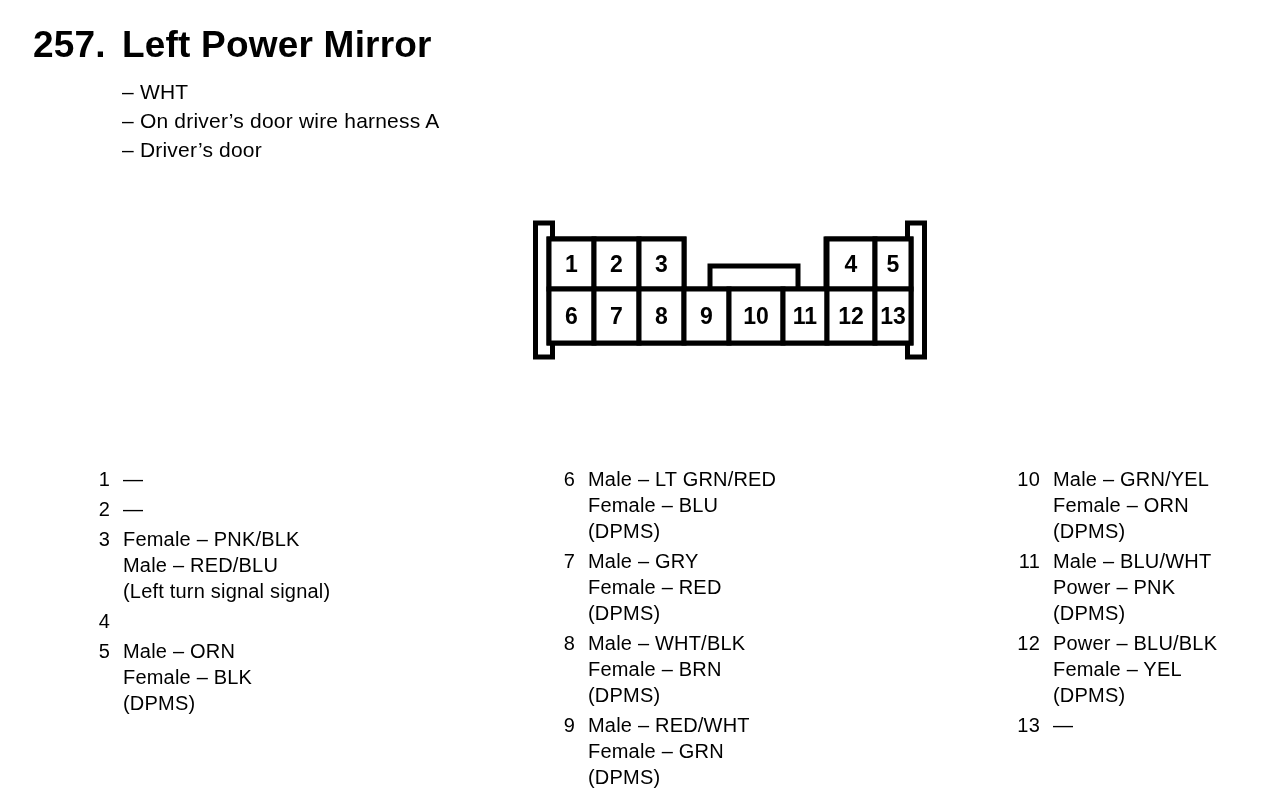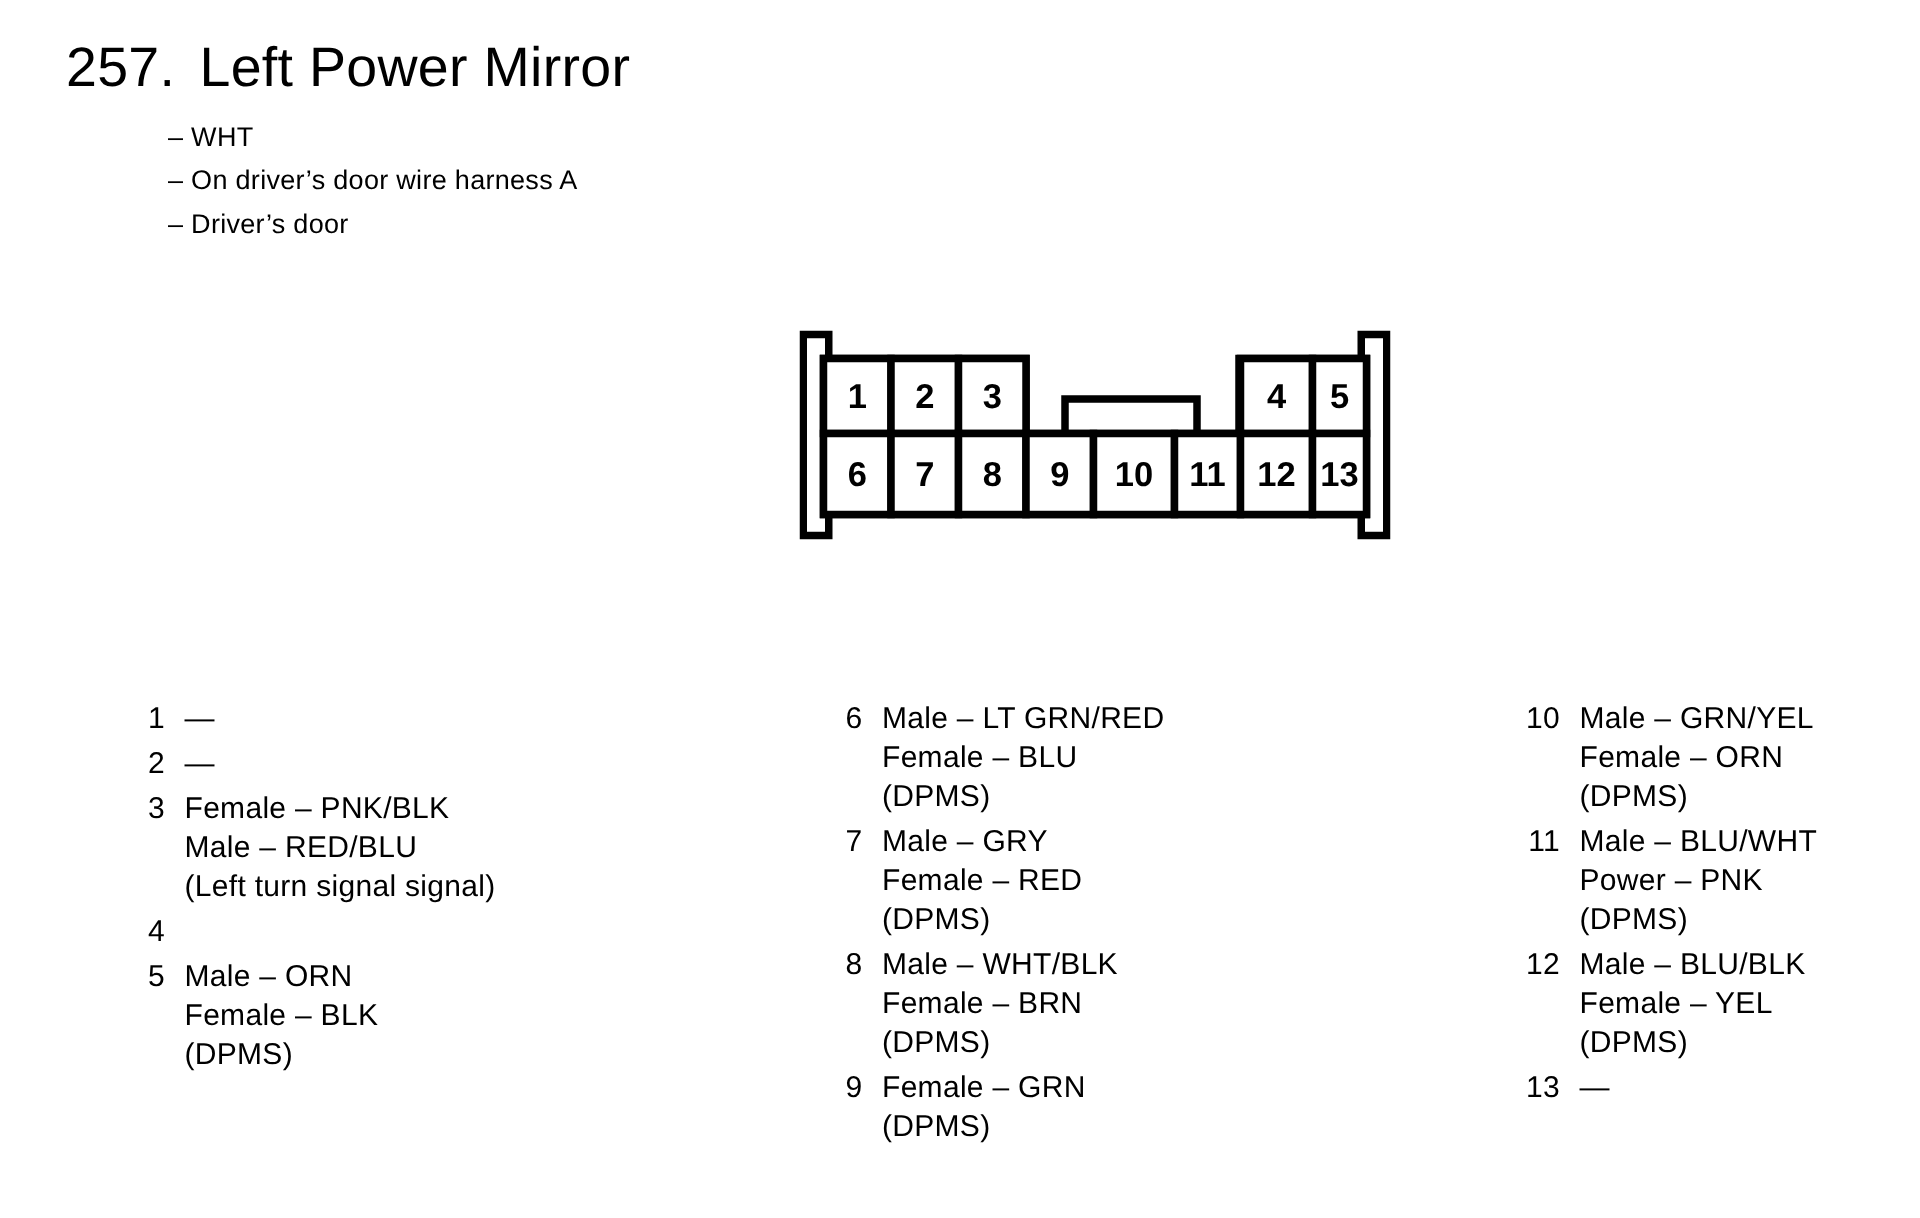--- a/index.html
+++ b/index.html
@@ -9,34 +9,34 @@
     background: #ffffff;
     color: #000000;
     font-family: "Liberation Sans", sans-serif;
     position: relative;
     overflow: hidden;
   }
 
   
   .title-row {
     position: absolute;
-    left: 44px; top: 24px;
+    left: 33px; top: 24px;
     font-size: 37px;
-    font-weight: 400;
+    font-weight: 700;
     letter-spacing: 0.2px;
     white-space: nowrap;
   }
   .title-row .section-num {
     display: inline-block;
     width: 89px;
   }
   .subtitle-block {
     position: absolute;
-    left: 112px; top: 77px;
-    font-size: 18px;
+    left: 122px; top: 77px;
+    font-size: 21px;
     line-height: 29px;
     letter-spacing: 0.2px;
     font-weight: 500;
     white-space: nowrap;
   }
 
   
   .connector-wrap {
     position: absolute;
     left: 533px; top: 220px;
@@ -181,20 +181,21 @@
       <div class="pin-num">8</div>
       <div>
         <div>Male – WHT/BLK</div>
         <div>Female – BRN</div>
         <div>(DPMS)</div>
       </div>
     </div>
     <div class="pin-entry">
       <div class="pin-num">9</div>
       <div>
+        <div>Male – RED/WHT</div>
         <div>Female – GRN</div>
         <div>(DPMS)</div>
       </div>
     </div>
   </div>
 <div class="pin-col pin-col-3">
     <div class="pin-entry">
       <div class="pin-num">10</div>
       <div>
         <div>Male – GRN/YEL</div>
@@ -206,21 +207,21 @@
       <div class="pin-num">11</div>
       <div>
         <div>Male – BLU/WHT</div>
         <div>Power – PNK</div>
         <div>(DPMS)</div>
       </div>
     </div>
     <div class="pin-entry">
       <div class="pin-num">12</div>
       <div>
-        <div>Male – BLU/BLK</div>
+        <div>Power – BLU/BLK</div>
         <div>Female – YEL</div>
         <div>(DPMS)</div>
       </div>
     </div>
     <div class="pin-entry">
       <div class="pin-num">13</div>
       <div>
         <div>—</div>
       </div>
     </div>

